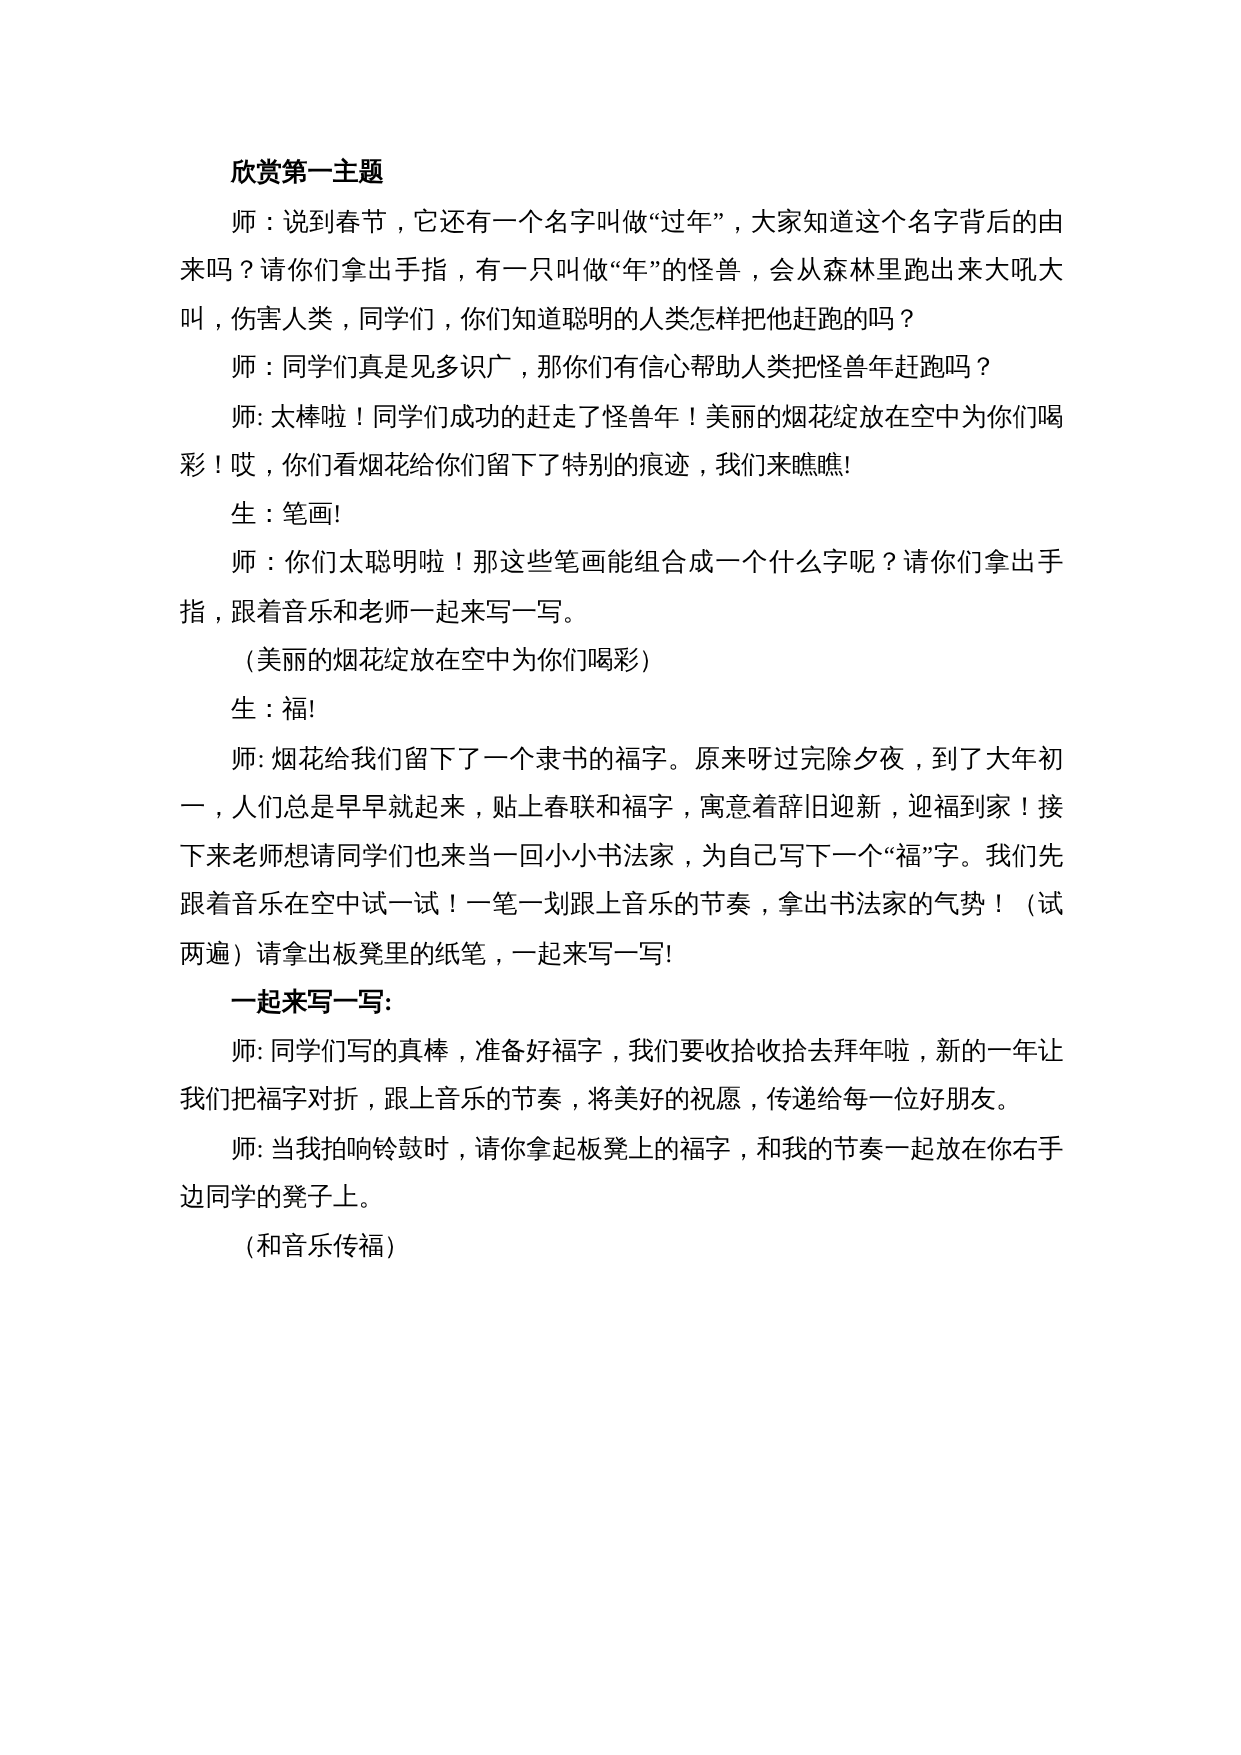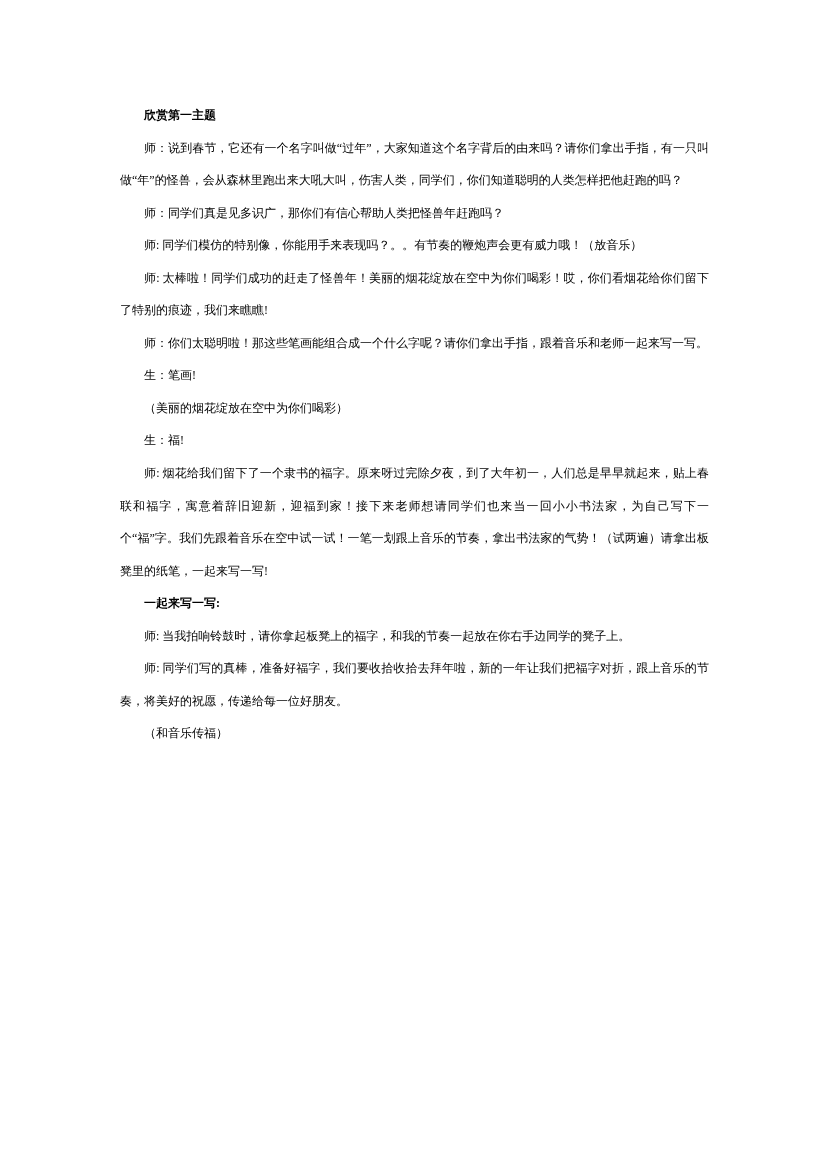--- a/index.html
+++ b/index.html
@@ -14,21 +14,21 @@
     background: #ffffff;
     overflow: hidden;
   }
   .doc-content {
     position: absolute;
     left: 120px;
     top: 99px;
     width: 589px;
     color: #000000;
     font-family: "Liberation Serif", "DejaVu Serif", serif;
-    font-size: 12px;
+    font-size: 17px;
     line-height: 32.55px;
     text-align: justify;
   }
   .doc-content p {
     margin: 0;
     padding: 0;
     text-indent: 2em;
   }
   .doc-content p.heading {
     font-weight: 700;
@@ -36,25 +36,24 @@
   }
 </style>
 </head>
 <body>
 
 <div class="page">
   <div class="doc-content" id="doc-content">
       <p class="heading">欣赏第一主题</p>
       <p>师：说到春节，它还有一个名字叫做“过年”，大家知道这个名字背后的由来吗？请你们拿出手指，有一只叫做“年”的怪兽，会从森林里跑出来大吼大叫，伤害人类，同学们，你们知道聪明的人类怎样把他赶跑的吗？</p>
       <p>师：同学们真是见多识广，那你们有信心帮助人类把怪兽年赶跑吗？</p>
-      <p>师: 同学们模仿的特别像，你能用手来表现吗？。。有节奏的鞭炮声会更有威力哦！（放音乐）</p>
       <p>师: 太棒啦！同学们成功的赶走了怪兽年！美丽的烟花绽放在空中为你们喝彩！哎，你们看烟花给你们留下了特别的痕迹，我们来瞧瞧!</p>
+      <p>生：笔画!</p>
       <p>师：你们太聪明啦！那这些笔画能组合成一个什么字呢？请你们拿出手指，跟着音乐和老师一起来写一写。</p>
-      <p>生：笔画!</p>
       <p>（美丽的烟花绽放在空中为你们喝彩）</p>
       <p>生：福!</p>
       <p>师: 烟花给我们留下了一个隶书的福字。原来呀过完除夕夜，到了大年初一，人们总是早早就起来，贴上春联和福字，寓意着辞旧迎新，迎福到家！接下来老师想请同学们也来当一回小小书法家，为自己写下一个“福”字。我们先跟着音乐在空中试一试！一笔一划跟上音乐的节奏，拿出书法家的气势！（试两遍）请拿出板凳里的纸笔，一起来写一写!</p>
       <p class="heading">一起来写一写:</p>
+      <p>师: 同学们写的真棒，准备好福字，我们要收拾收拾去拜年啦，新的一年让我们把福字对折，跟上音乐的节奏，将美好的祝愿，传递给每一位好朋友。</p>
       <p>师: 当我拍响铃鼓时，请你拿起板凳上的福字，和我的节奏一起放在你右手边同学的凳子上。</p>
-      <p>师: 同学们写的真棒，准备好福字，我们要收拾收拾去拜年啦，新的一年让我们把福字对折，跟上音乐的节奏，将美好的祝愿，传递给每一位好朋友。</p>
       <p>（和音乐传福）</p>
     </div>
 </div>
 
 </body></html>

